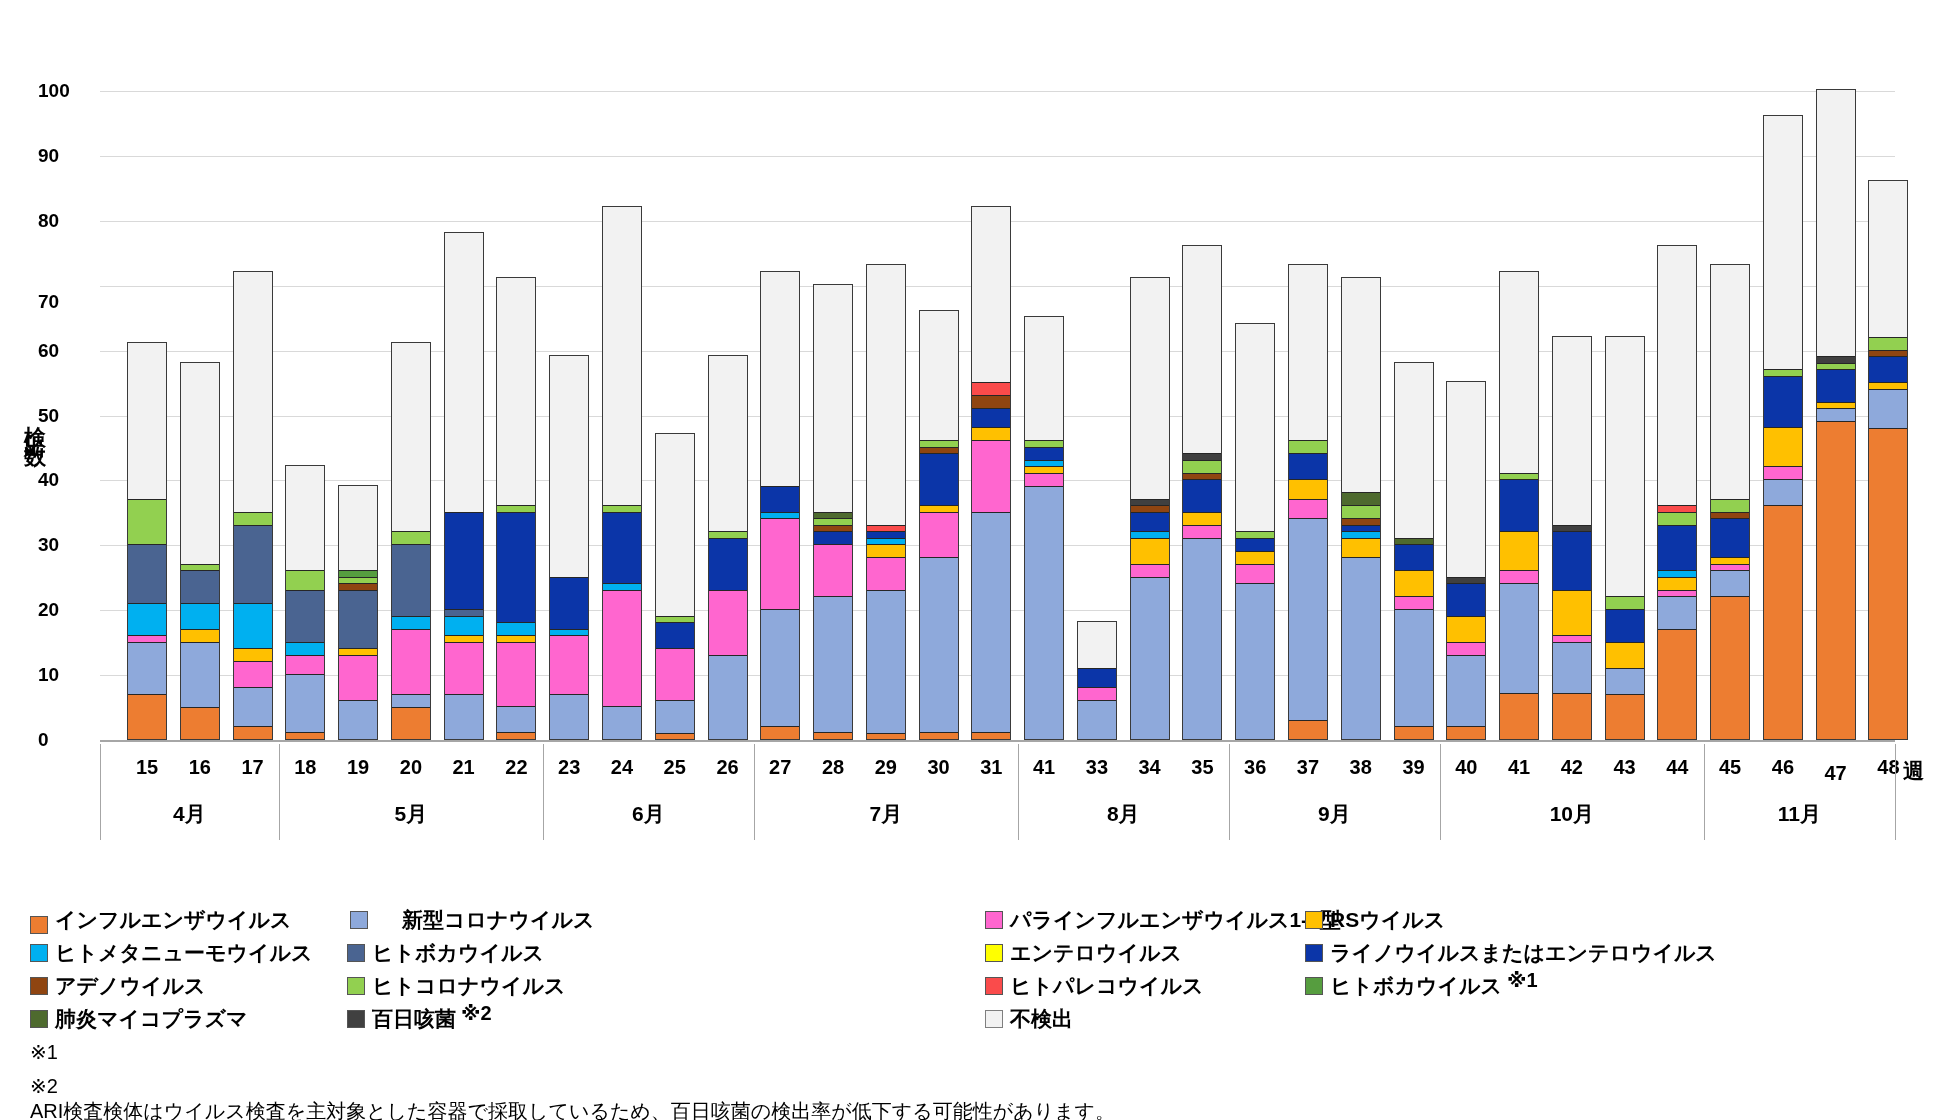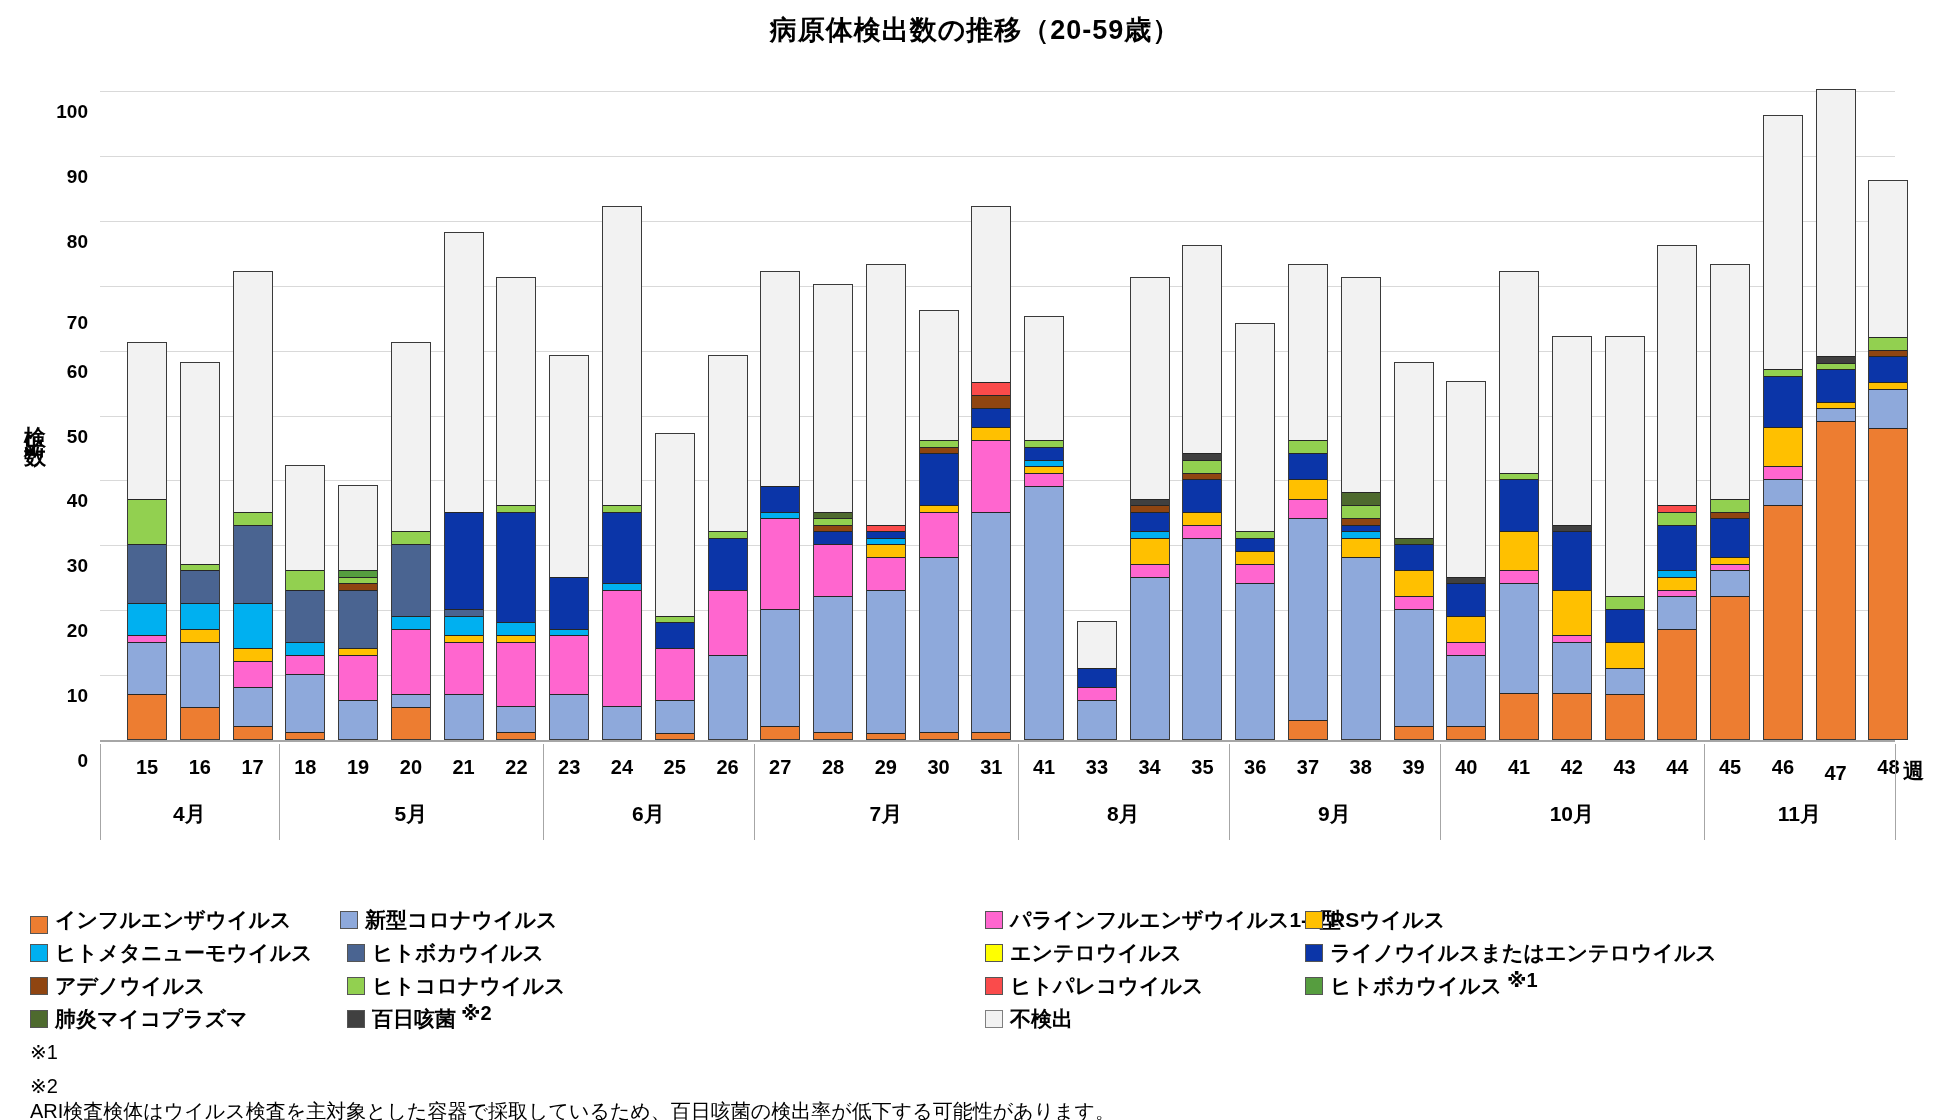--- a/index.html
+++ b/index.html
@@ -4,42 +4,41 @@
 <style>
   html,body{margin:0;padding:0;background:#fff;}
   .canvas{position:relative;width:1950px;height:1120px;background:#ffffff;overflow:hidden;
           font-family:"Liberation Sans","DejaVu Sans",sans-serif;color:#000;}
   .chart-title{position:absolute;top:12px;left:0;width:100%;text-align:center;
                font-size:27px;font-weight:bold;letter-spacing:1px;}
   .y-axis-label{position:absolute;left:20px;top:408px;writing-mode:vertical-rl;text-orientation:upright;
                 font-size:22px;font-weight:bold;letter-spacing:10px;}
   .gridline{position:absolute;height:1px;background:#d9d9d9;}
   .gridline.zero{background:#a6a6a6;}
-  .ytick{position:absolute;width:50px;text-align:right;font-size:19px;font-weight:bold;line-height:22px;margin-top:21px;}
+  .ytick{position:absolute;width:50px;font-size:19px;font-weight:bold;line-height:22px;}
   .bar{position:absolute;display:flex;flex-direction:column;box-sizing:border-box;
        border:1px solid #3a3a3a;background:#fff;}
   .seg{box-sizing:border-box;width:100%;}
   .seg + .seg{border-top:1px solid #262626;}
   .week-label{position:absolute;width:44px;text-align:center;font-size:20px;font-weight:bold;}
   .week-unit{position:absolute;font-size:21px;font-weight:bold;}
   .month-label{position:absolute;text-align:center;font-size:21px;font-weight:bold;}
   .separator{position:absolute;width:1px;background:#a6a6a6;}
   .axis-line{position:absolute;height:1px;background:#a6a6a6;}
   .year-label{position:absolute;text-align:center;font-size:21px;font-weight:bold;}
   .legend-item{position:absolute;display:flex;align-items:center;font-size:21px;font-weight:bold;white-space:nowrap;}
   .swatch{width:16px;height:16px;border:1px solid #555;margin-right:7px;flex:0 0 auto;}
   .legend-note{font-size:20px;position:relative;top:-6px;margin-left:5px;}
   .footnote{position:absolute;font-size:20px;white-space:nowrap;}
   .footnote .fn-marker{margin-right:18px;}
 </style>
 </head>
 <body>
 
 <div class="canvas">
-  <div class="chart-title">病原体検出数の推移（20-59歳）</div>
   <div class="y-axis-label">検出数</div>
 
   <div id="gridlines">
       <div class="gridline zero" style="left: 100px; top: 740px; width: 1795px;"></div>
       <div class="gridline" style="left: 100px; top: 675.1px; width: 1795px;"></div>
       <div class="gridline" style="left: 100px; top: 610.2px; width: 1795px;"></div>
       <div class="gridline" style="left: 100px; top: 545.3px; width: 1795px;"></div>
       <div class="gridline" style="left: 100px; top: 480.4px; width: 1795px;"></div>
       <div class="gridline" style="left: 100px; top: 415.5px; width: 1795px;"></div>
       <div class="gridline" style="left: 100px; top: 350.6px; width: 1795px;"></div>
@@ -429,21 +428,21 @@
       <div class="axis-line" style="left: 100px; top: 741px; width: 1795px;"></div>
     </div>
 
   <div class="week-unit" style="left:1903px;top:757px;">週</div>
 
   <div id="legend">
       <div class="legend-item" style="left: 30px; top: 906px; align-items: flex-end;">
         <div class="swatch" style="background: rgb(237, 125, 49);"></div>
         <div>インフルエンザウイルス</div>
       </div>
-      <div class="legend-item" style="left: 340px; top: 906px;">
+      <div class="legend-item" style="left: 350px; top: 906px; gap: 27px;">
         <div class="swatch" style="background: rgb(142, 169, 219);"></div>
         <div>新型コロナウイルス</div>
       </div>
       <div class="legend-item" style="left: 985px; top: 906px;">
         <div class="swatch" style="background: rgb(255, 102, 207);"></div>
         <div>パラインフルエンザウイルス1-4型</div>
       </div>
       <div class="legend-item" style="left: 1305px; top: 906px;">
         <div class="swatch" style="background: rgb(255, 192, 0);"></div>
         <div>RSウイルス</div>

